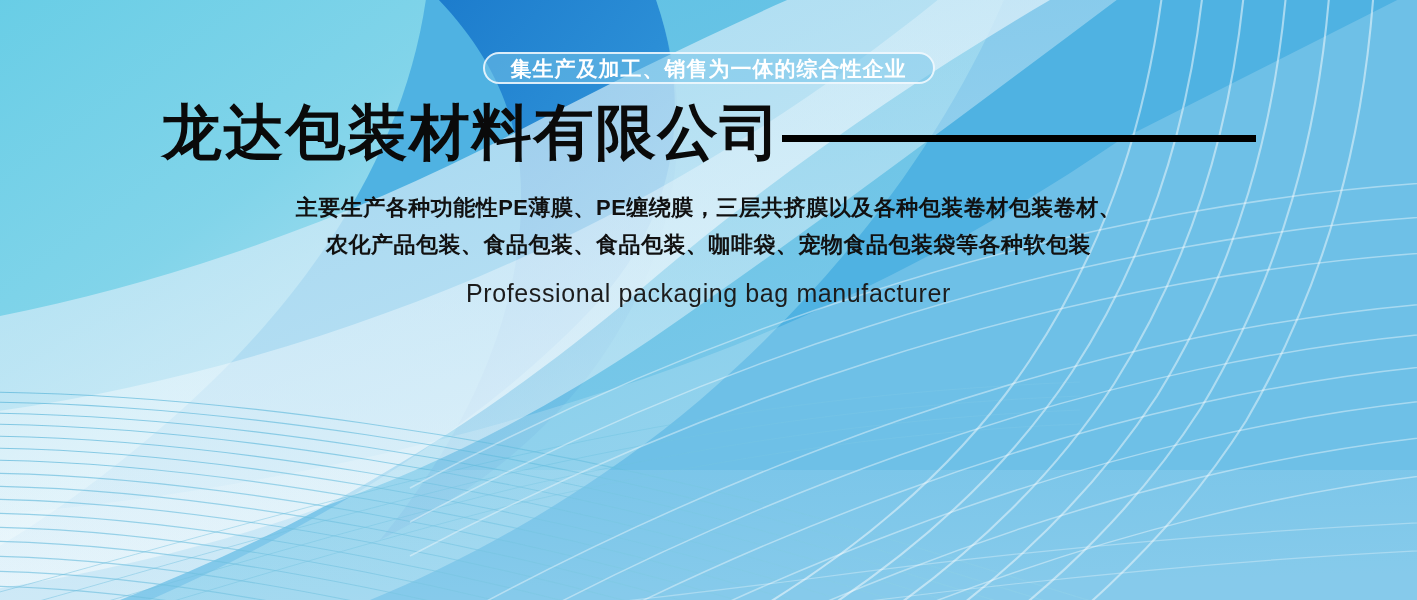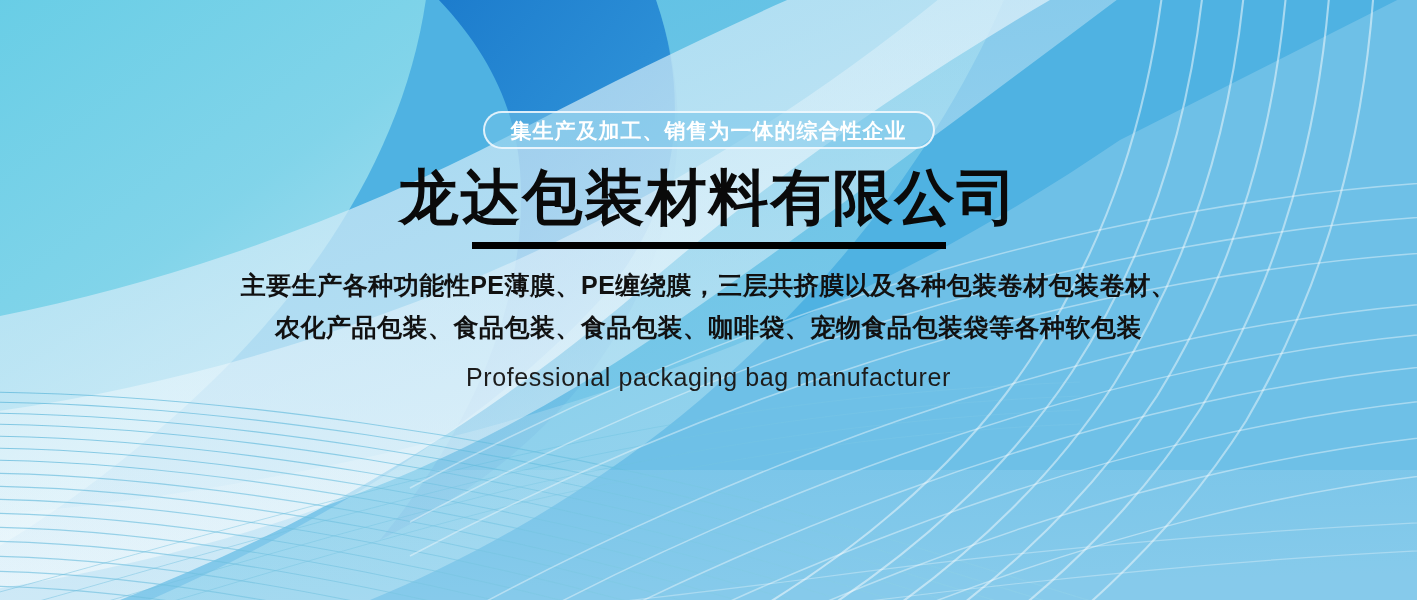--- a/index.html
+++ b/index.html
@@ -36,22 +36,22 @@
     top: 0;
     width: 1417px;
     height: 600px;
     display: flex;
     flex-direction: column;
     align-items: center;
     z-index: 5;
   }
 
   .pill {
-    margin-top: 111px;
-    height: 38px;
+    margin-top: 52px;
+    height: 32px;
     padding: 0 26px;
     border-radius: 20px;
     border: 2px solid rgba(255,255,255,0.80);
     background: rgba(116,196,233,0.55);
     display: flex;
     align-items: center;
     justify-content: center;
     box-sizing: border-box;
   }
   .pill-text {
@@ -59,43 +59,42 @@
     font-size: 21px;
     font-weight: bold;
     letter-spacing: 1px;
     line-height: 1;
     white-space: nowrap;
   }
 
   .title-wrap {
     margin-top: 17px;
     display: flex;
-    flex-direction: column;
     align-items: center;
   }
   .main-title {
     color: #0a0a0a;
     font-size: 60px;
     font-weight: bold;
     letter-spacing: 2px;
     line-height: 1.08;
     white-space: nowrap;
   }
   .title-rule {
     margin-top: 11px;
     width: 474px;
     height: 7px;
     background: #000000;
   }
 
   .desc {
-    margin-top: 15px;
+    margin-top: 24px;
     text-align: center;
     color: #111111;
-    font-size: 25px;
+    font-size: 22px;
     font-weight: bold;
     line-height: 1.68;
     letter-spacing: 0.5px;
     white-space: nowrap;
   }
   .desc-line { display: block; }
 
   .tagline {
     margin-top: 15px;
     color: #1c1c1c;

